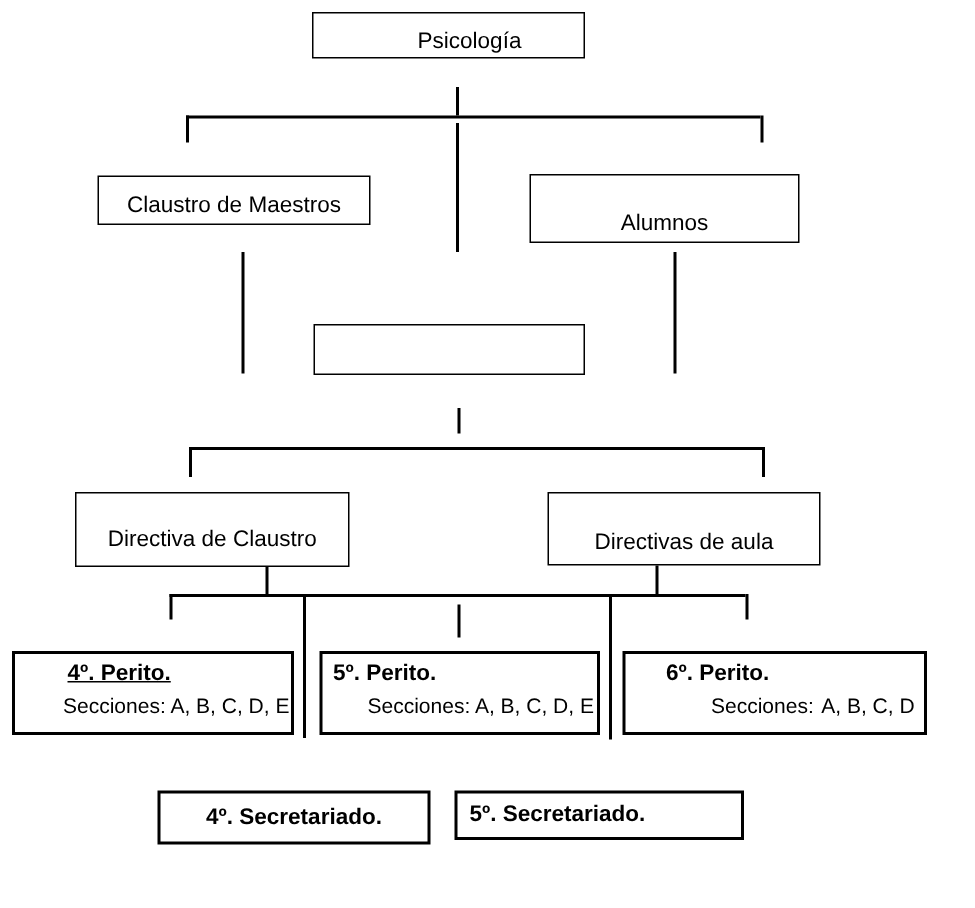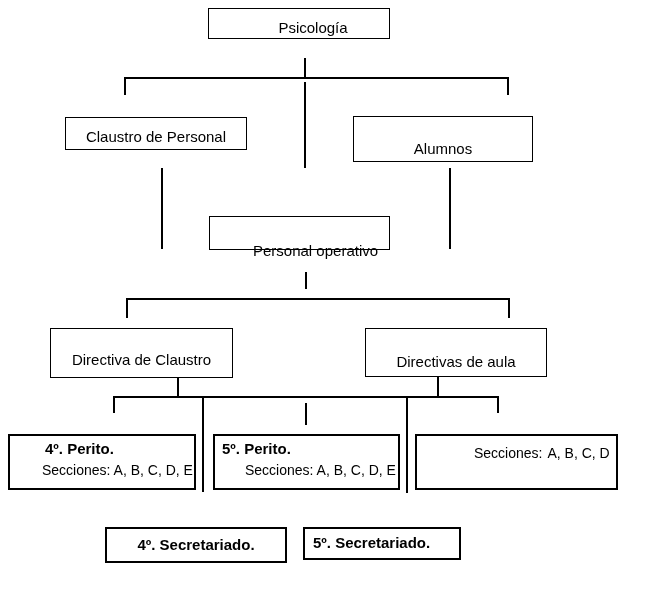--- a/index.html
+++ b/index.html
@@ -9,75 +9,75 @@
        display:flex;justify-content:center;align-items:flex-end;font-size:15px;line-height:1.1;}
   .box.thick{border-width:2px;}
   .hline,.vline{position:absolute;background:#000;}
   .hline{height:1.5px;}
   .vline{width:1.5px;}
   .vline.thick{width:2px;}
   .perito{display:block;padding-top:5px;align-items:flex-start;}
   .perito .t{font-weight:bold;font-size:15px;display:block;}
   .perito .s{font-size:14px;display:block;margin-top:5px;}
   .perito .s .lab{font-weight:normal;}
-  #perito4 .t{padding-left:35px;} #perito4 .s{padding-left:32px;}
+  #perito4 .t{padding-left:35px;text-decoration:underline;} #perito4 .s{padding-left:32px;}
   #perito5 .t{padding-left:7px;}  #perito5 .s{padding-left:30px;}
   #perito6 .t{padding-left:27px;} #perito6 .s{padding-left:57px;}
   #perito6 .s .val{margin-left:5px;}
   .secret{font-weight:bold;align-items:center;}
   #secretariado5{justify-content:flex-start;padding-left:8px;}
   #personal-label{position:absolute;left:253px;top:242px;font-size:15px;background:transparent;}
 </style>
 </head>
 <body>
 
 <div id="stage">
 
   <div class="box" style="left:208px;top:8px;width:182px;height:31px;padding-bottom:2px;padding-left:28px;">
     <span>Psicología</span>
   </div>
 
   <div class="box" style="left:65px;top:117px;width:182px;height:33px;padding-bottom:4px;">
-    <span>Claustro de Personal</span>
+    <span>Claustro de Maestros</span>
   </div>
 
   <div class="box" style="left:353px;top:116px;width:180px;height:46px;padding-bottom:4px;">
     <span>Alumnos</span>
   </div>
 
   <div class="box" style="left:209px;top:216px;width:181px;height:34px;"></div>
-  <span id="personal-label">Personal operativo</span>
 
   <div class="box" style="left:50px;top:328px;width:183px;height:50px;padding-bottom:9px;align-items:flex-end;">
     <span>Directiva de Claustro</span>
   </div>
 
   <div class="box" style="left:365px;top:328px;width:182px;height:49px;padding-bottom:6px;">
     <span>Directivas de aula</span>
   </div>
 
   <div class="box thick perito" id="perito4" style="left:8px;top:434px;width:188px;height:56px;">
     <span class="t">4º. Perito.</span>
     <span class="s"><span class="lab">Secciones:</span><span class="val"> A, B, C, D, E</span></span>
   </div>
 
   <div class="box thick perito" id="perito5" style="left:213px;top:434px;width:187px;height:56px;">
     <span class="t">5º. Perito.</span>
     <span class="s"><span class="lab">Secciones:</span><span class="val"> A, B, C, D, E</span></span>
   </div>
 
   <div class="box thick perito" id="perito6" style="left:415px;top:434px;width:203px;height:56px;">
+    <span class="t">6º. Perito.</span>
     <span class="s"><span class="lab">Secciones:</span><span class="val">A, B, C, D</span></span>
   </div>
 
   <div class="box thick secret" id="secretariado4" style="left:105px;top:527px;width:182px;height:36px;">
     <span>4º. Secretariado.</span>
   </div>
 
-  <div class="box thick secret" id="secretariado5" style="left:303px;top:527px;width:158px;height:33px;text-align:right;">
+  <div class="box thick secret" id="secretariado5" style="left:303px;top:527px;width:193px;height:33px;text-align:right;">
     <span>5º. Secretariado.</span>
   </div>
 
   <div class="vline" style="left:304px;top:58px;height:19px;"></div>
   <div class="hline" style="left:124px;top:77px;width:383px;"></div>
   <div class="vline" style="left:124px;top:77px;height:18px;"></div>
   <div class="vline" style="left:507px;top:77px;height:18px;"></div>
   <div class="vline" style="left:304px;top:82px;height:86px;"></div>
   <div class="vline" style="left:161px;top:168px;height:81px;"></div>
   <div class="vline" style="left:449px;top:168px;height:81px;"></div>

